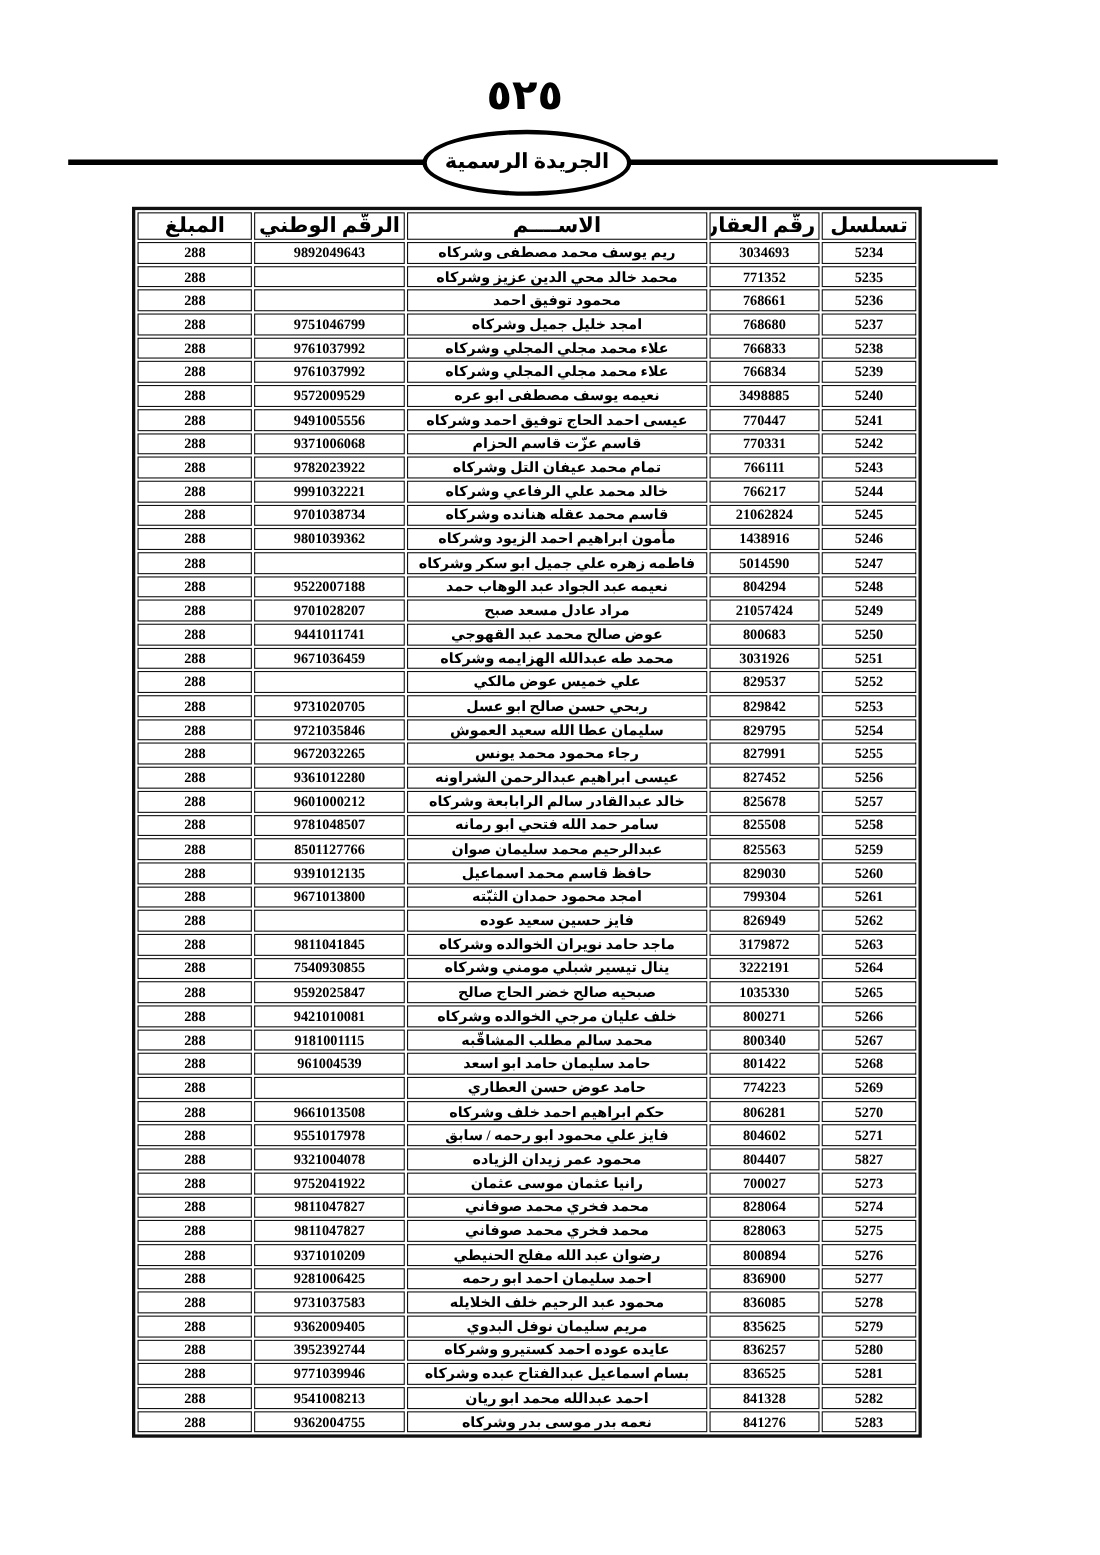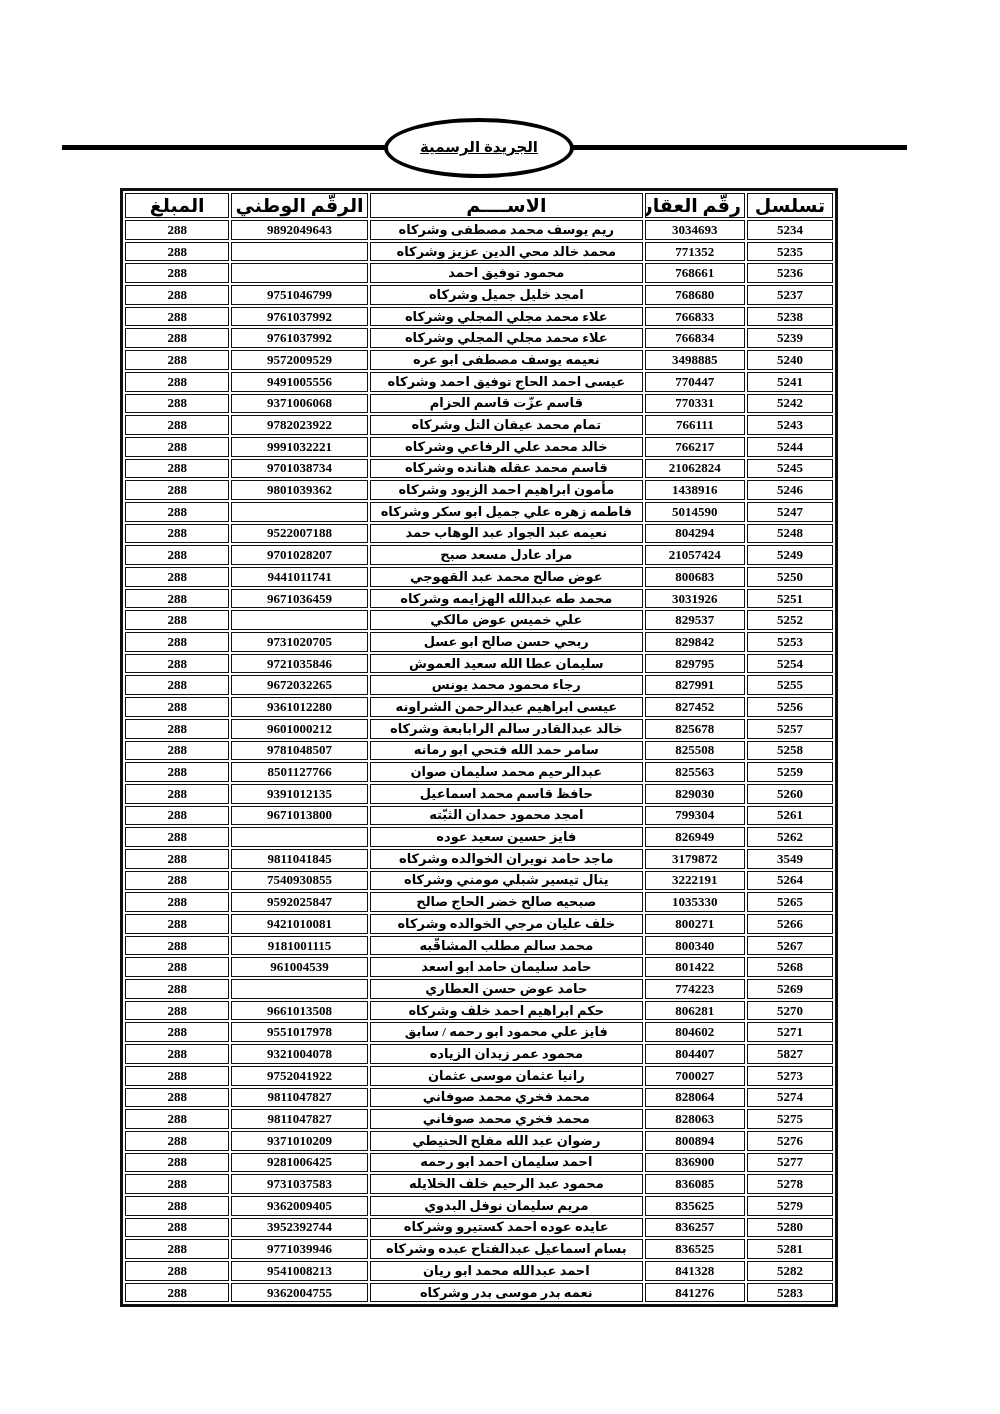--- a/index.html
+++ b/index.html
@@ -40,26 +40,25 @@
     width: 190px;
     height: 60px;
     background: #ffffff;
     border: 4px solid #000000;
     border-radius: 50%;
     display: flex;
     align-items: center;
     justify-content: center;
   }
   .banner-title {
-    font-size: 15px;
+    font-size: 19px;
     font-weight: bold;
     direction: rtl;
     white-space: nowrap;
     padding-bottom: 2px;
-    text-decoration: underline;
   }
   table.gazette {
     position: absolute;
     top: 188px;
     left: 120px;
     width: 718px;
     direction: rtl;
     table-layout: fixed;
     border-collapse: separate;
     border-spacing: 2px;
@@ -84,20 +83,21 @@
     height: 19.7px;
     font-size: 13px;
   }
   td.cell-num { font-family: "Liberation Serif", "DejaVu Sans", serif; direction: ltr; }
 </style>
 </head>
 <body>
 
 <div class="page">
 
+  <div class="page-number">٥٢٥</div>
 
   <div class="banner-line"></div>
 
   <div class="banner-ellipse">
     <span class="banner-title">الجريدة الرسمية</span>
   </div>
 
   <table class="gazette">
     <colgroup>
       <col style="width:12.3%">
@@ -313,21 +313,21 @@
           <td class="cell-num">288</td>
         </tr>
         <tr>
           <td class="cell-num">5262</td>
           <td class="cell-num">826949</td>
           <td>فايز حسين سعيد عوده</td>
           <td class="cell-num"></td>
           <td class="cell-num">288</td>
         </tr>
         <tr>
-          <td class="cell-num">3549</td>
+          <td class="cell-num">5263</td>
           <td class="cell-num">3179872</td>
           <td>ماجد حامد نويران الخوالده وشركاه</td>
           <td class="cell-num">9811041845</td>
           <td class="cell-num">288</td>
         </tr>
         <tr>
           <td class="cell-num">5264</td>
           <td class="cell-num">3222191</td>
           <td>ينال تيسير شبلي مومني وشركاه</td>
           <td class="cell-num">7540930855</td>

